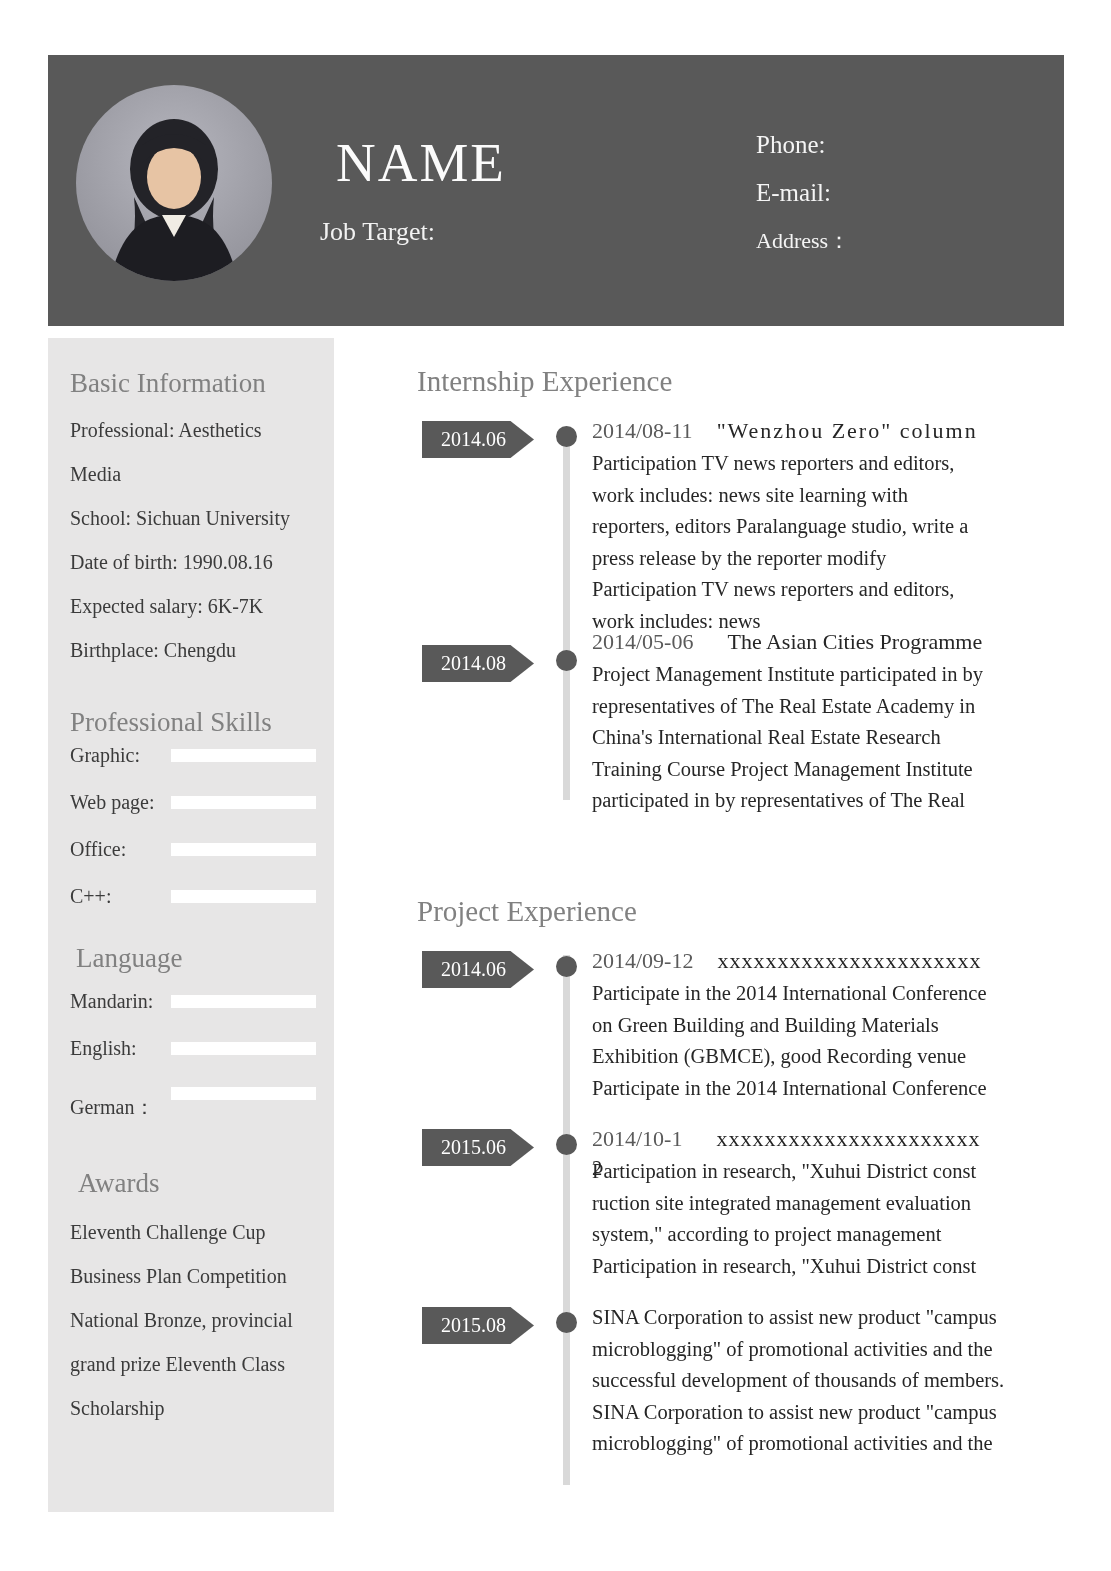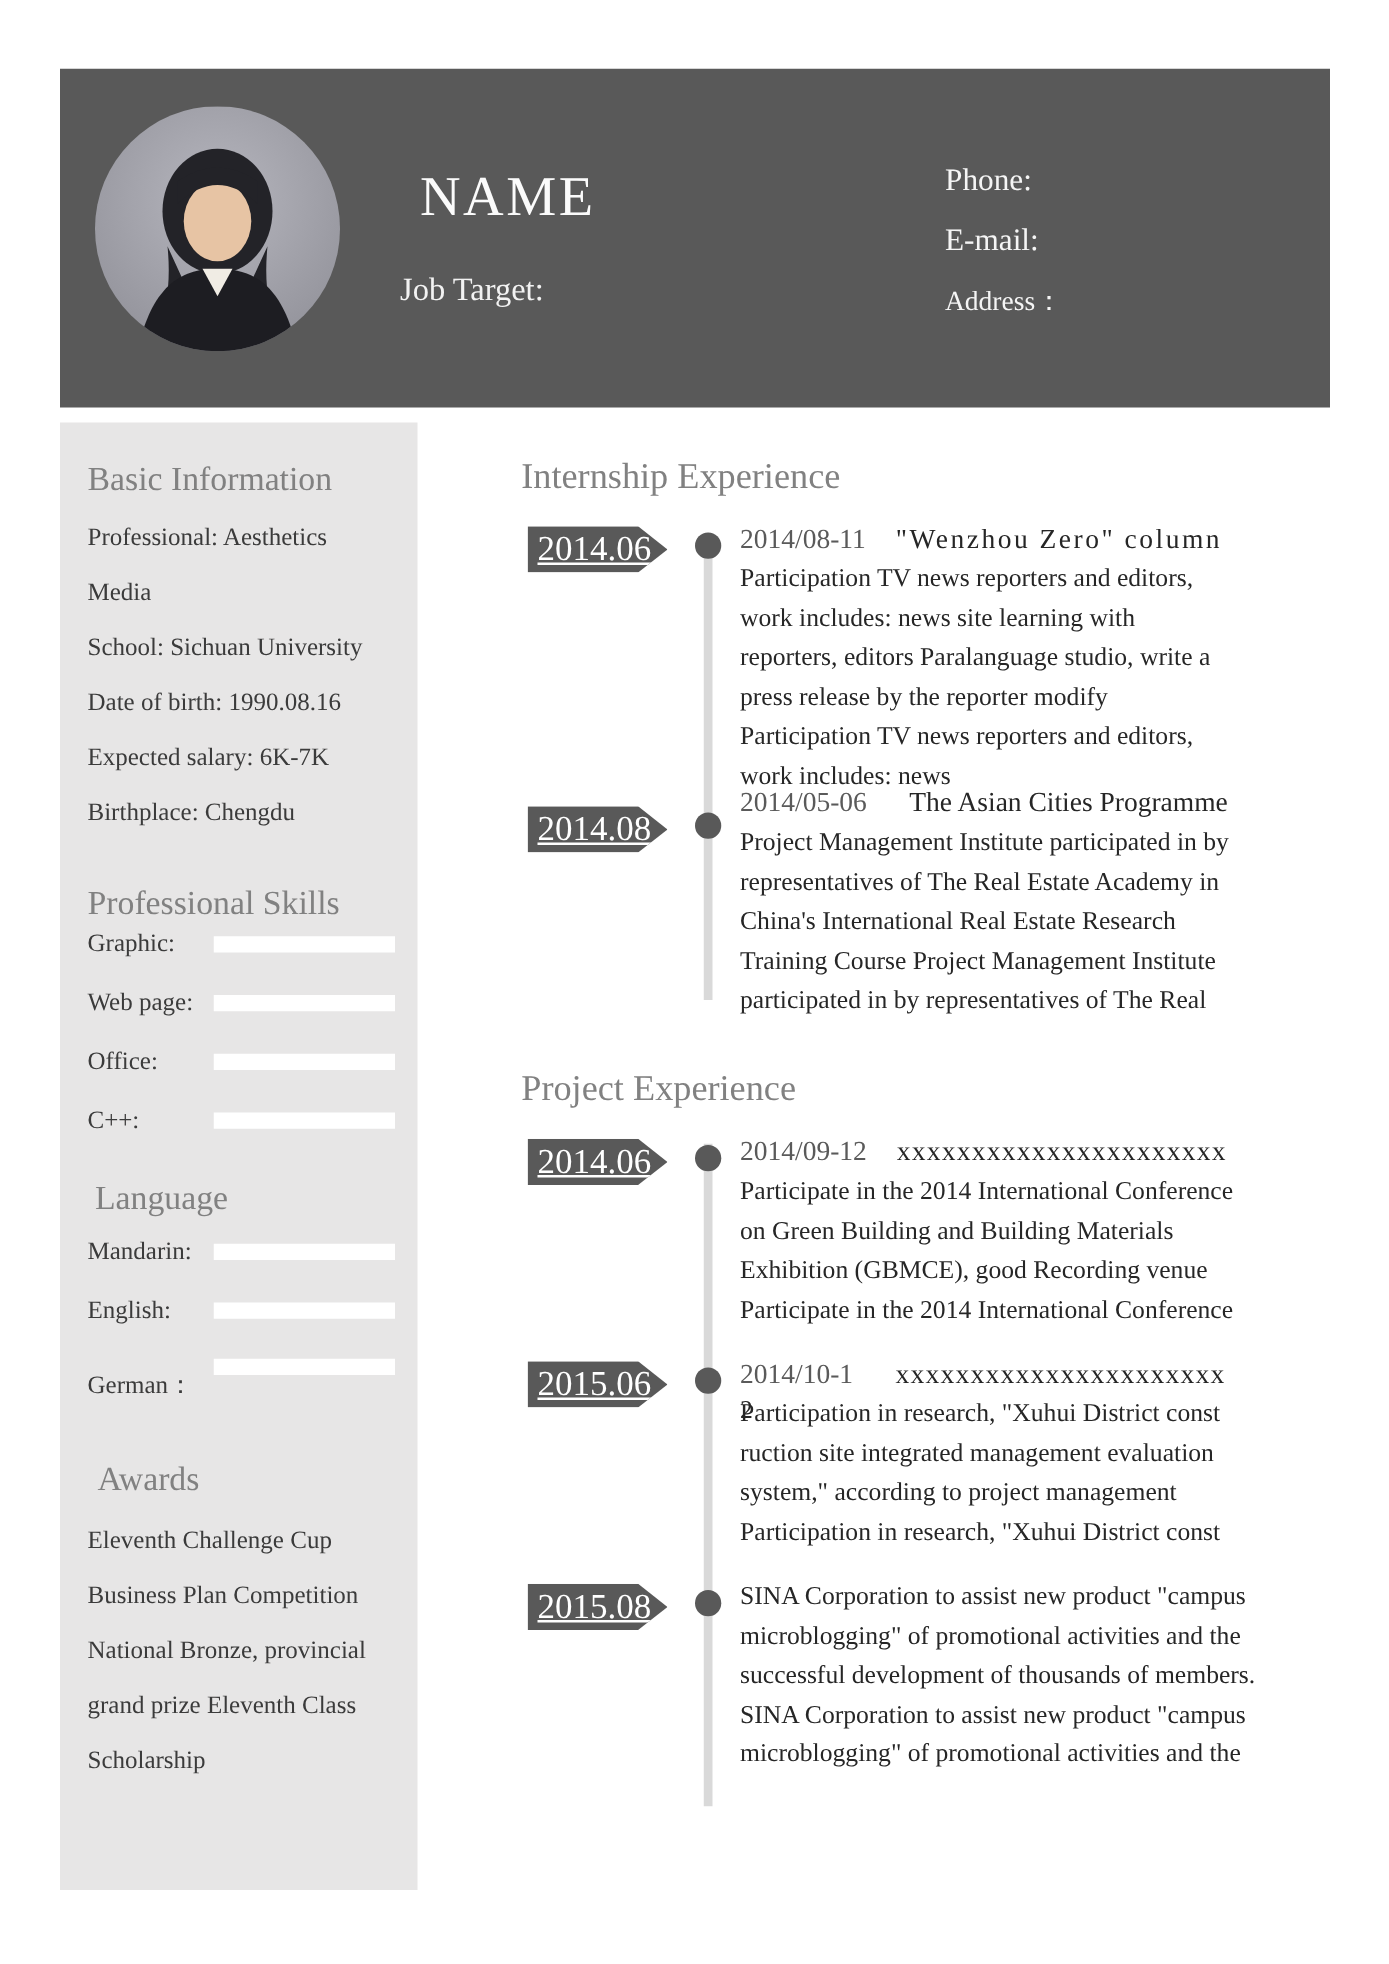--- a/index.html
+++ b/index.html
@@ -8,21 +8,21 @@
   }
   *{box-sizing:border-box;}
   html,body{margin:0;padding:0;background:#fff;}
   .page{position:relative;width:1111px;height:1571px;background:#fff;overflow:hidden;
         font-family:"Liberation Serif","DejaVu Serif",serif;color:var(--body-text);}
 
   
   .header{position:absolute;left:48px;top:55px;width:1016px;height:271px;background:var(--accent);}
   .photo{position:absolute;left:28px;top:30px;width:196px;height:196px;border-radius:50%;overflow:hidden;}
   .photo svg{display:block;width:100%;height:100%;}
-  .name{position:absolute;left:288px;top:76px;font-size:45px;letter-spacing:2px;color:#fbfbfb;}
+  .name{position:absolute;left:288px;top:76px;font-size:55px;letter-spacing:2px;color:#fbfbfb;}
   .job-target{position:absolute;left:272px;top:162px;font-size:26px;color:#f2f2f2;}
   .contact{position:absolute;left:708px;top:74px;color:#f5f5f5;}
   .contact-row{font-size:25px;margin-bottom:16px;line-height:32px;}
   .contact-row.small{font-size:22px;margin-top:3px;}
 
   
   .sidebar{position:absolute;left:48px;top:338px;width:286px;height:1174px;background:var(--sidebar-bg);
            padding:28px 18px 0 22px;color:var(--side-text);}
   .side-title{font-size:27px;color:var(--heading);line-height:34px;margin:0 0 8px 0;font-weight:400;}
   .side-line{font-size:20px;line-height:44px;white-space:nowrap;}
@@ -35,32 +35,32 @@
   .lang-block{margin-top:30px;}
   .lang-block .side-title{margin-bottom:12px;padding-left:6px;}
   .meter-row.raised .track{transform:translateY(-14px);}
   .awards-block{margin-top:44px;}
   .awards-block .side-title{padding-left:8px;margin-bottom:10px;}
 
   
   .main{position:absolute;left:417px;top:0;width:660px;height:1391px;}
   .section{position:absolute;left:0;width:660px;}
   .section.internship{top:362px;}
-  .section.project{top:852px;}
+  .section.project{top:892px;}
   .sec-title{font-size:29px;color:var(--heading);line-height:38px;margin:0 0 16px 0;font-weight:400;}
   .rail{position:absolute;width:7px;background:var(--rail);left:146px;}
   .internship .rail{top:66px;height:372px;}
   .project .rail{top:63px;height:530px;}
 
   .tl-item{position:relative;padding-left:175px;}
   .tl-item.tight{margin-top:-10px;}
   .tl-item.gap{margin-top:20px;}
   .badge{position:absolute;left:5px;top:5px;width:112px;height:37px;background:var(--accent);
          clip-path:polygon(0 0,79% 0,100% 50%,79% 100%,0 100%);
-         color:#fff;font-size:28px;display:flex;align-items:center;padding-left:8px;text-decoration:underline;}
+         color:#fff;font-size:20px;display:flex;align-items:center;padding-left:19px;}
   .tl-item.low .badge{top:18px;}
   .dot{position:absolute;left:139px;top:10px;width:21px;height:21px;border-radius:50%;background:var(--accent);z-index:2;}
   .tl-item.low .dot{top:23px;}
   .item-title{font-size:22px;line-height:30px;margin-bottom:2px;white-space:nowrap;}
   .item-title .date{color:var(--date);margin-right:24px;}
   .tl-item.widegap .item-title .date{margin-right:34px;}
   .item-title .role{color:var(--body-text);letter-spacing:2px;}
   .item-title .role.xs{letter-spacing:1px;}
   .body-line{font-size:20.5px;line-height:31.5px;color:var(--body-text);white-space:nowrap;}
   .overflow-char{position:absolute;left:175px;top:33px;font-size:20.5px;color:var(--body-text);z-index:3;}

